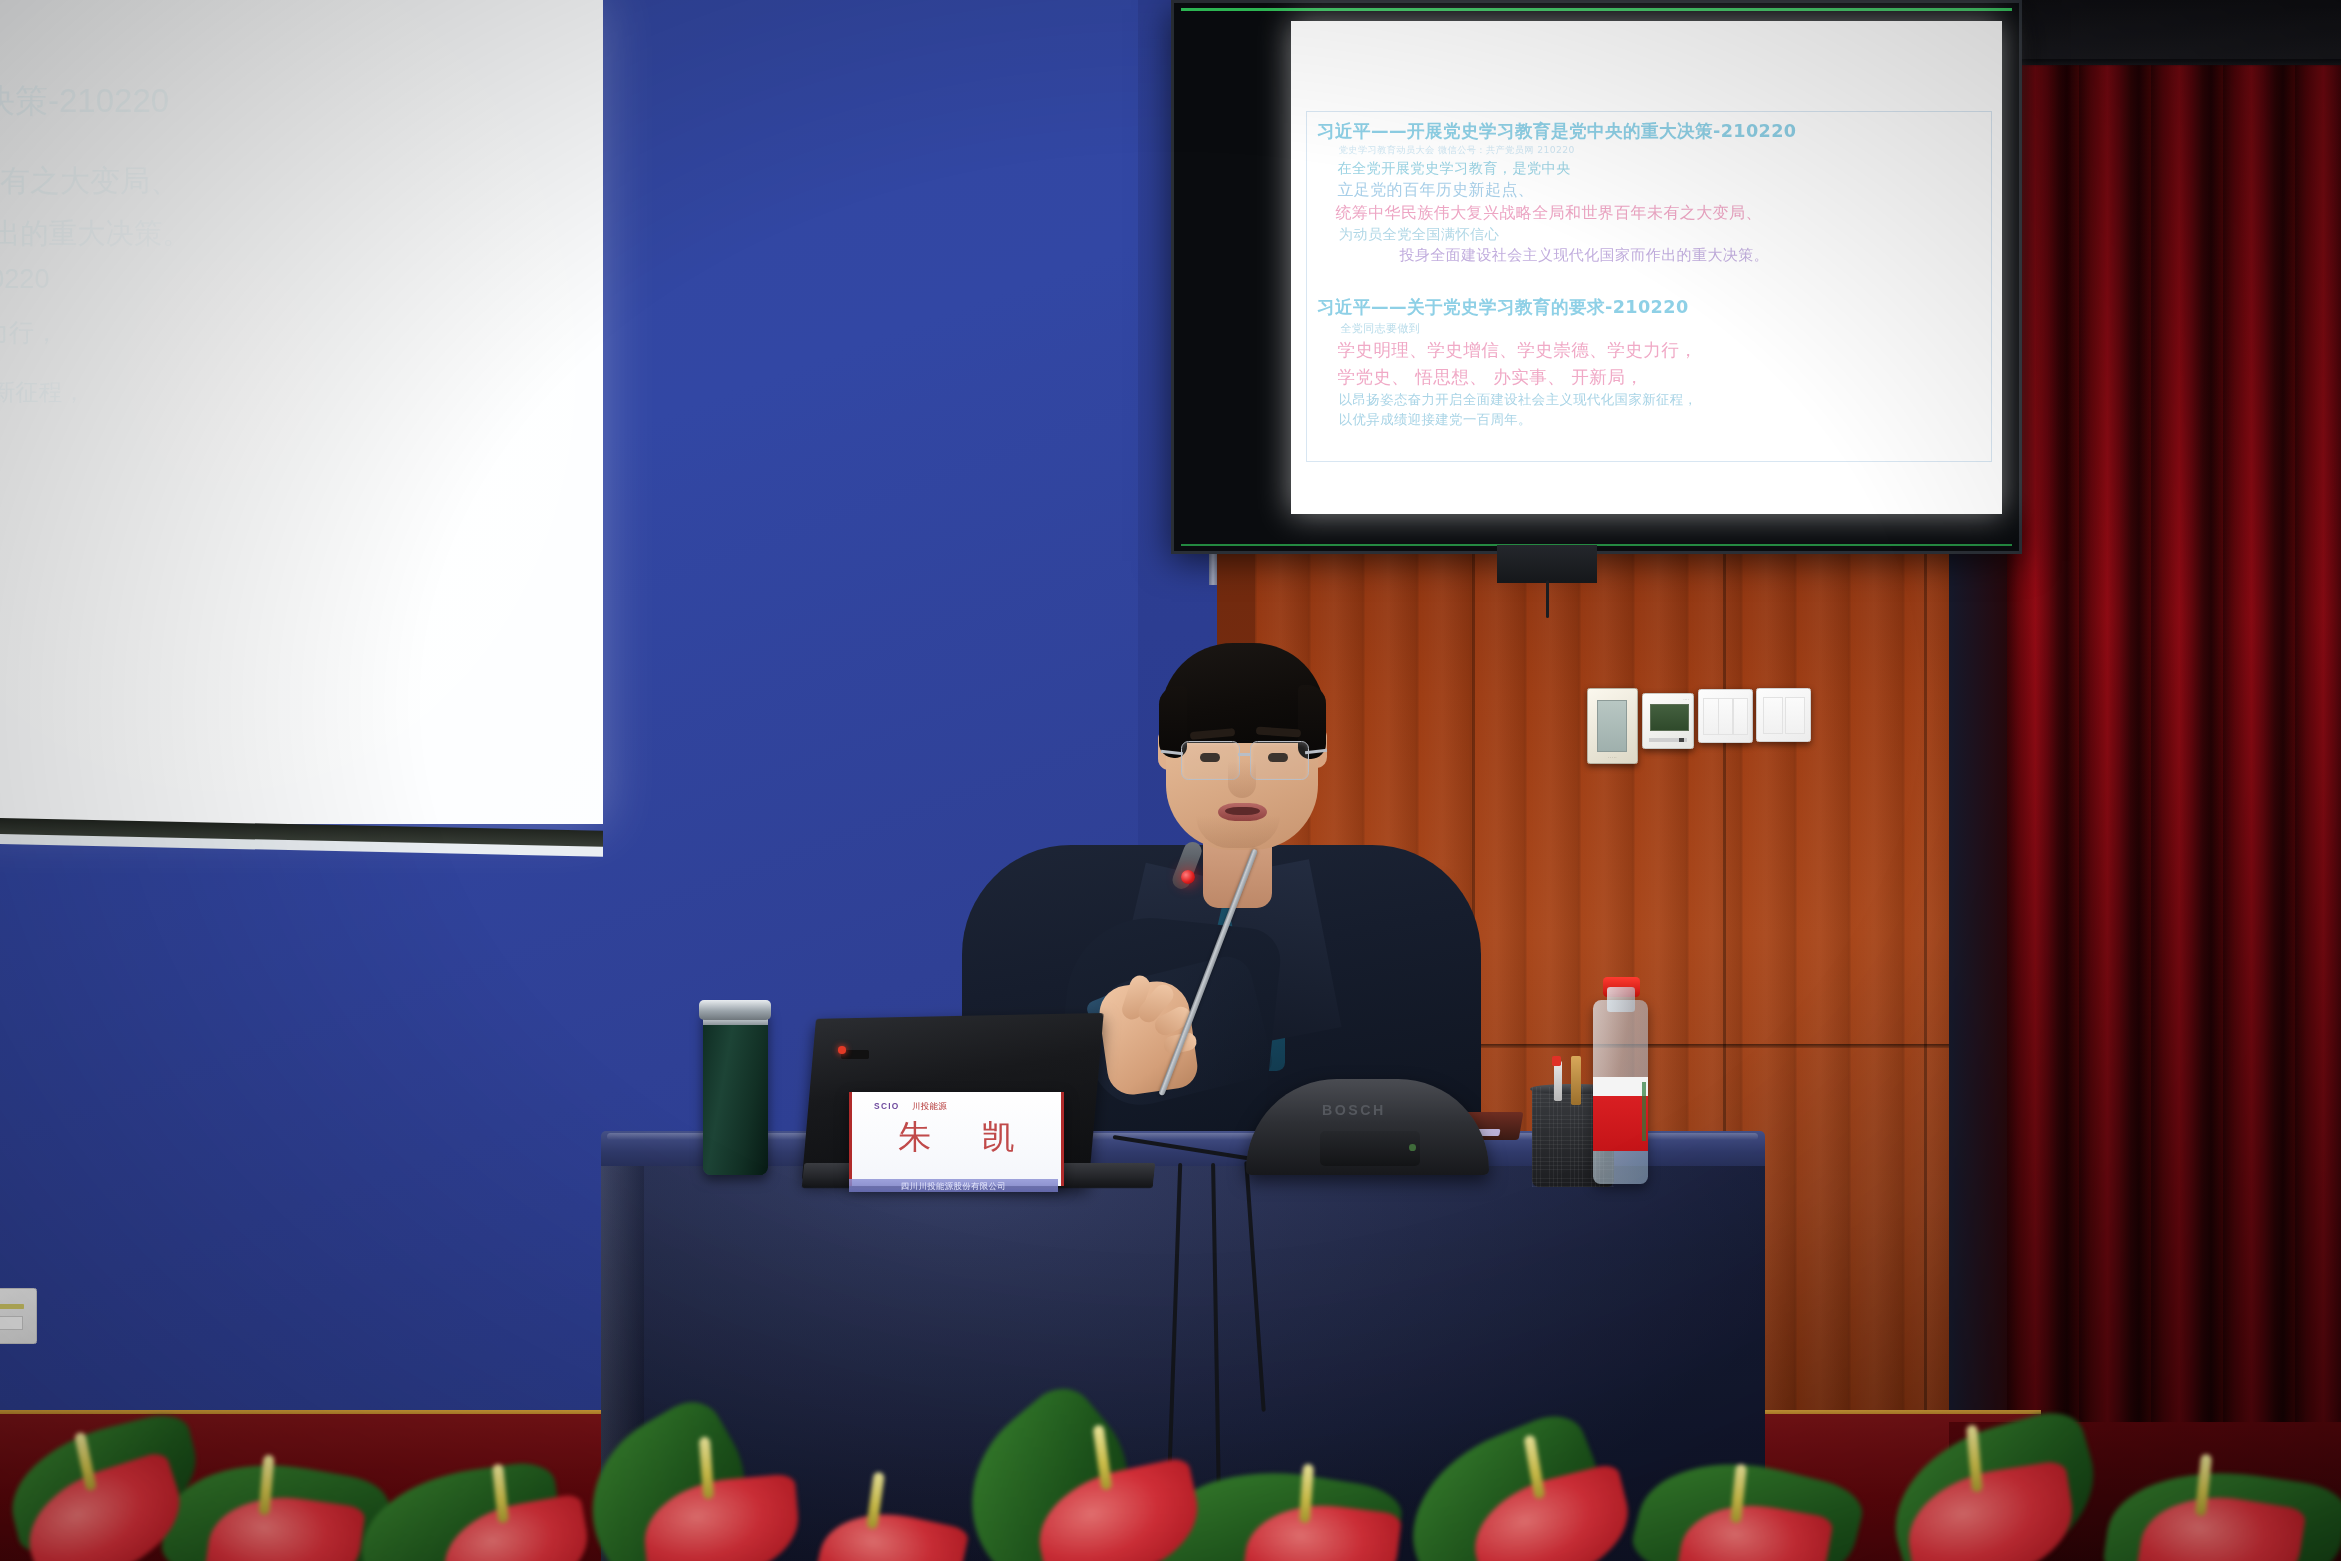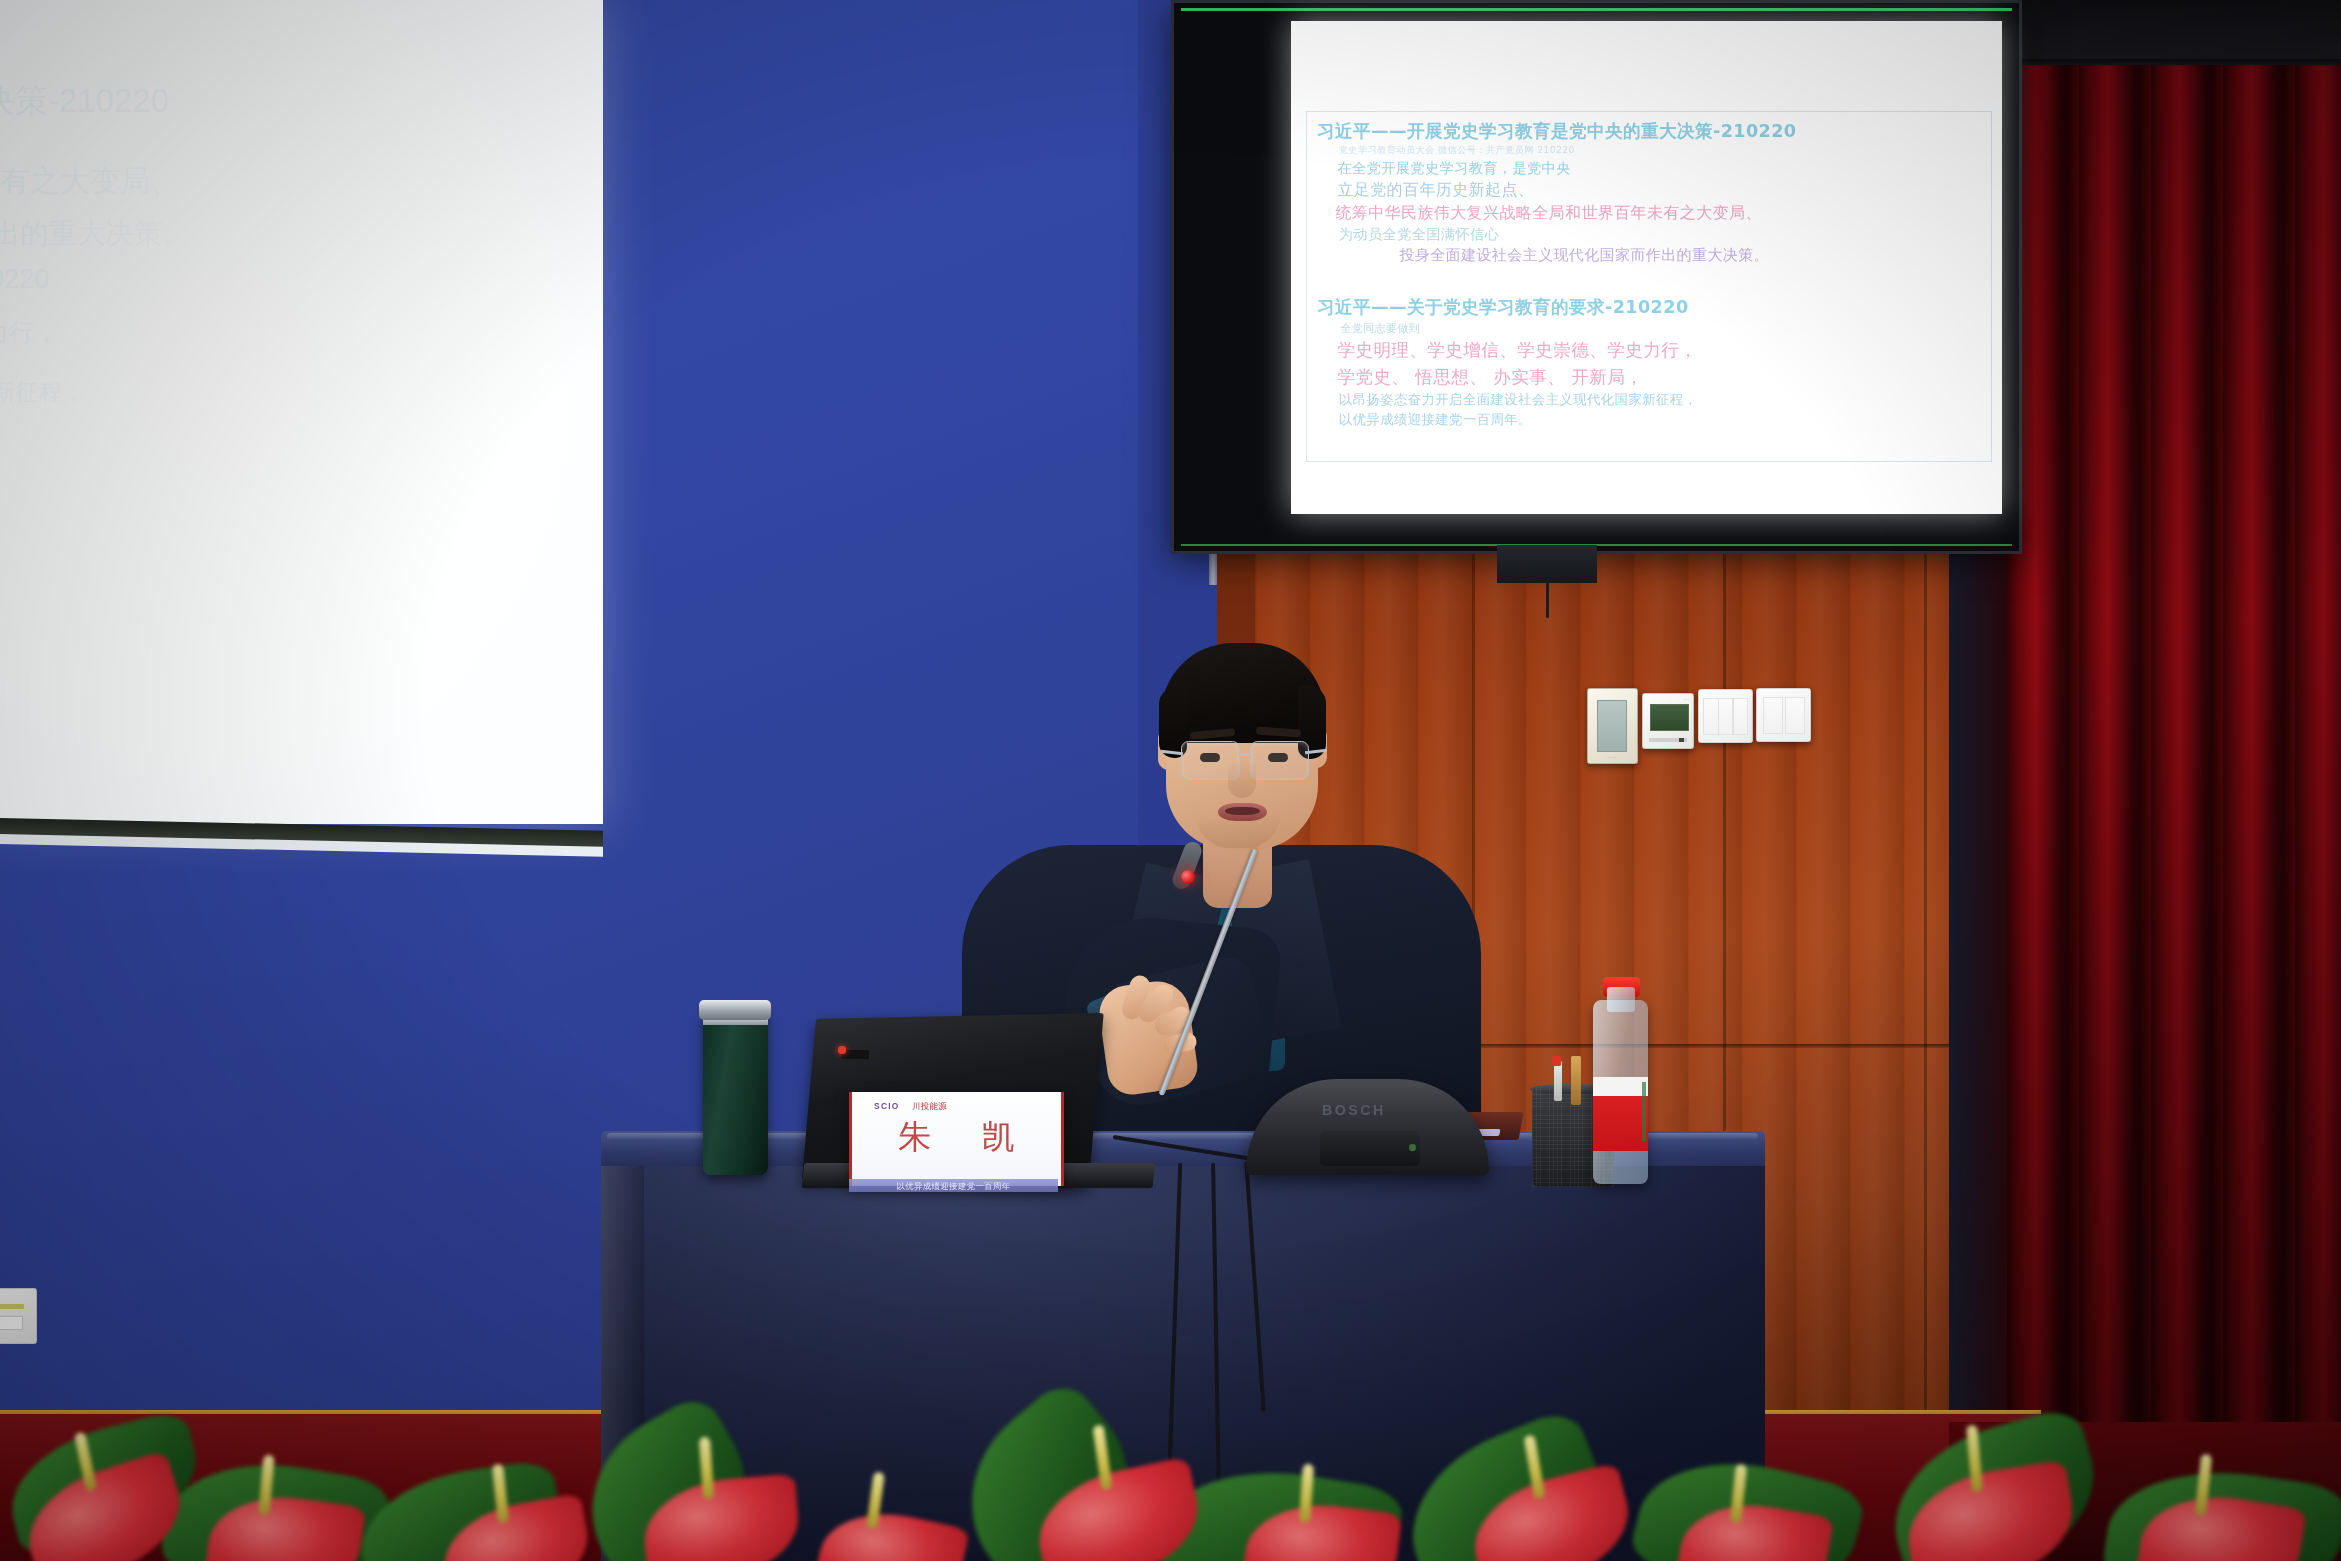--- a/index.html
+++ b/index.html
@@ -726,21 +726,21 @@
   <div id="laptop-base"></div>
   <div id="laptop-logo"></div>
   <div id="laptop-dot"></div>
 
   <div id="nameplate">
     <div class="logo">SCIO</div>
     <div class="logo" style="left:60px;color:#b02b2b;letter-spacing:0.4px;font-weight:normal;">川投能源</div>
     <div class="name">朱 凯</div>
   </div>
   <div id="nameplate-foot"></div>
-  <div style="position:absolute;left:849px;top:1181px;width:209px;text-align:center;font-size:8.4px;color:#e8eaff;letter-spacing:0.4px;z-index:5;">以优异成绩迎接建党一百周年</div>
+  <div style="position:absolute;left:849px;top:1181px;width:209px;text-align:center;font-size:8.4px;color:#e8eaff;letter-spacing:0.4px;z-index:5;">四川川投能源股份有限公司</div>
 
   <div id="phone">
     <div class="screen"></div>
   </div>
 
   <div id="micstem"></div>
   <div id="michead"></div>
   <div id="micled"></div>
   <div id="micbase"></div>
   <div id="micbase-label">BOSCH</div>

